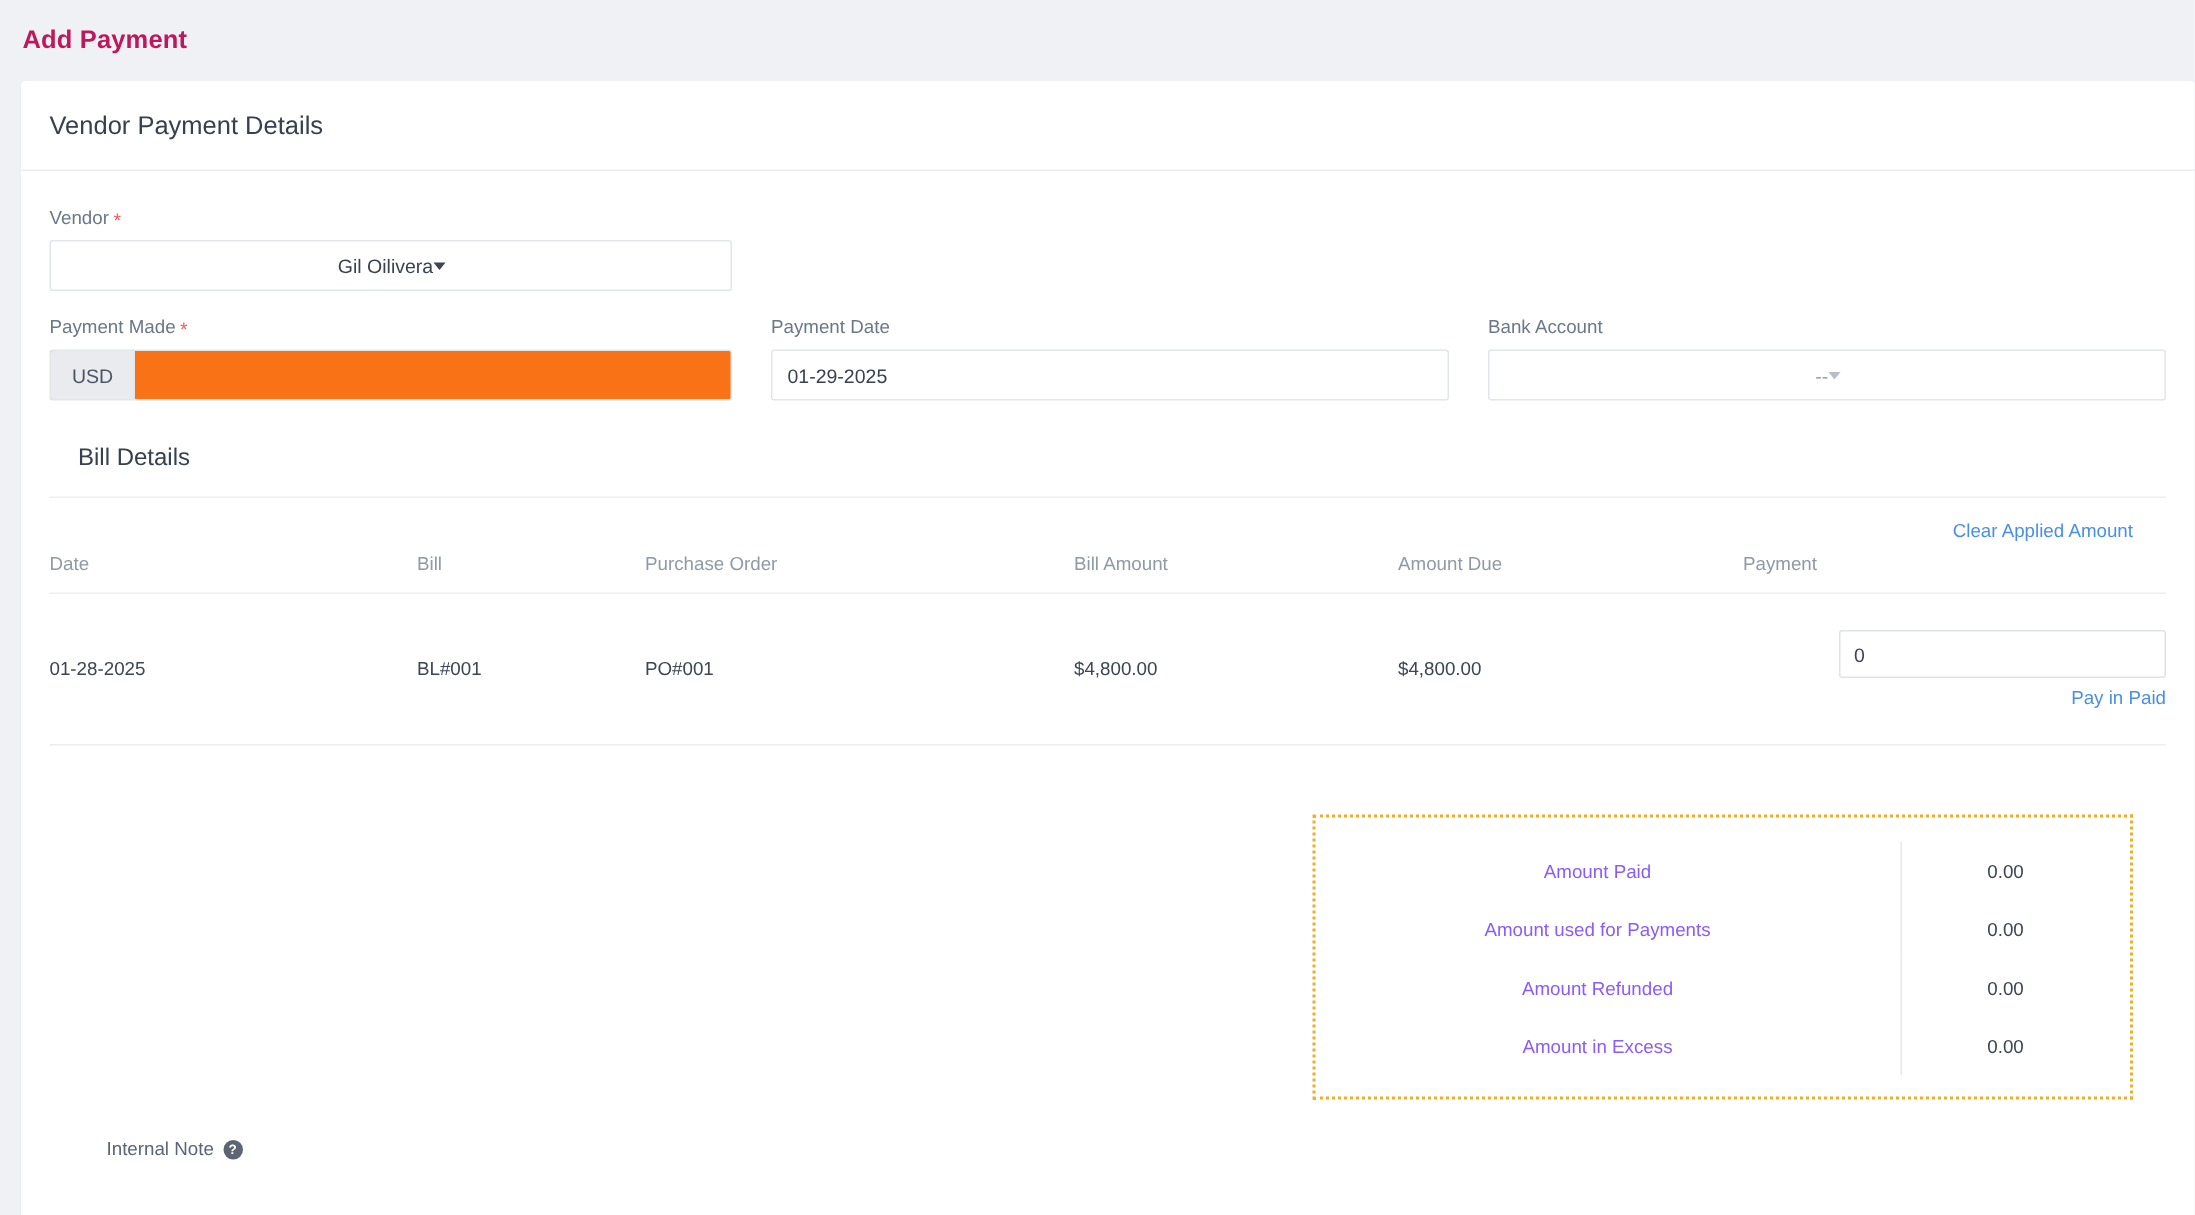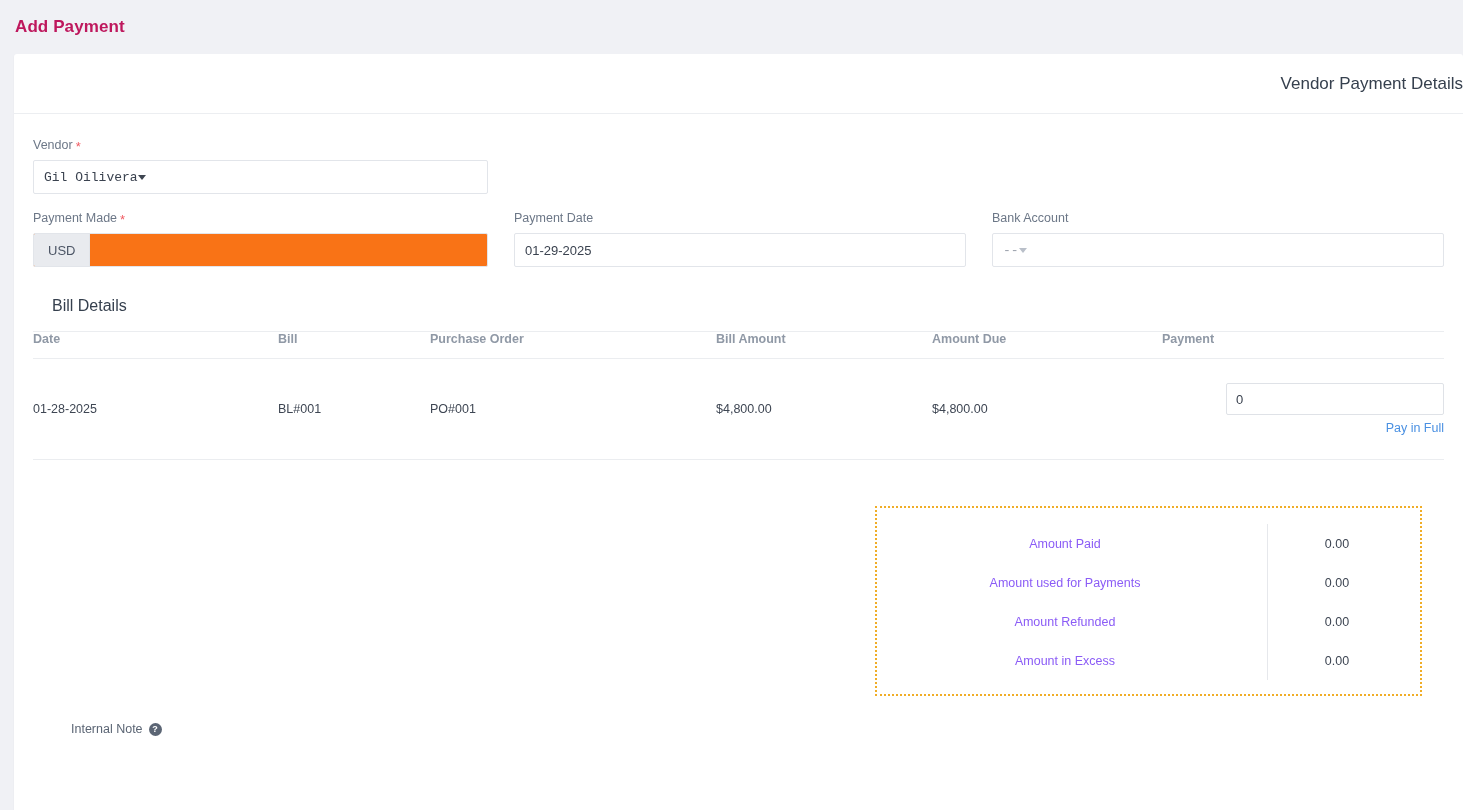--- a/index.html
+++ b/index.html
@@ -37,21 +37,20 @@
     box-shadow: 0 1px 2px rgba(0,0,0,.05);
     height: 756px;
   }
 
   .card-header {
     height: 60px;
     display: flex;
     align-items: center;
     padding-left: 19px;
     border-bottom: 1px solid #eceef1;
-    justify-content: flex-end;
   }
   .card-header-title {
     font-size: 17px;
     color: #36404e;
     font-weight: normal;
   }
 
   
   .form-area {
     padding: 24px 19px 0 19px;
@@ -77,23 +76,22 @@
     border: 1px solid #e2e5ea;
     border-radius: 2px;
     background: #fff;
     display: flex;
     align-items: center;
     padding: 0 10px;
     font-size: 13px;
     color: #3a424f;
   }
   .input-box.select {
-    justify-content: flex-start;
+    justify-content: center;
     padding-right: 9px;
-    font-family: Liberation Mono, monospace;
   }
   .caret {
     width: 0; height: 0;
     border-left: 4px solid transparent;
     border-right: 4px solid transparent;
     border-top: 5px solid #3e4551;
   }
   .caret.light { border-top-color: #b9bfc9; }
 
   .placeholder-dash { color: #9aa1ac; font-size: 13px; }
@@ -149,21 +147,21 @@
     cursor: pointer;
   }
 
   table.bills {
     width: 100%;
     border-collapse: collapse;
     margin-left: 0;
   }
   table.bills th {
     font-size: 12.5px;
-    font-weight: bold;
+    font-weight: normal;
     color: #9099a6;
     text-align: left;
     padding: 0 0 12px 0;
     border-bottom: 1px solid #ebedf0;
   }
   table.bills td {
     font-size: 12.5px;
     color: #3e4653;
     padding: 24px 0 24px 0;
     border-bottom: 1px solid #ebedf0;
@@ -307,20 +305,23 @@
         </div>
       </div>
 
     </div>
   </div>
 
   <div class="bill-section">
     <div class="bill-title">Bill Details</div>
     <hr class="hr-light">
 
+    <div class="clear-applied-wrap">
+      <a class="link">Clear Applied Amount</a>
+    </div>
 
     <table class="bills">
       <thead>
         <tr>
           <th class="c-date">Date</th>
           <th class="c-bill">Bill</th>
           <th class="c-po">Purchase Order</th>
           <th class="c-amt">Bill Amount</th>
           <th class="c-due">Amount Due</th>
           <th class="c-pay">Payment</th>
@@ -329,21 +330,21 @@
       <tbody>
         <tr>
           <td class="c-date">01-28-2025</td>
           <td class="c-bill">BL#001</td>
           <td class="c-po">PO#001</td>
           <td class="c-amt">$4,800.00</td>
           <td class="c-due">$4,800.00</td>
           <td class="c-pay">
             <div class="pay-input">0</div>
             <div class="pay-full-wrap">
-              <a class="link">Pay in Full</a>
+              <a class="link">Pay in Paid</a>
             </div>
           </td>
         </tr>
       </tbody>
     </table>
 
     <div class="summary-wrap">
       <div class="summary-box">
 
         <div class="summary-row">

